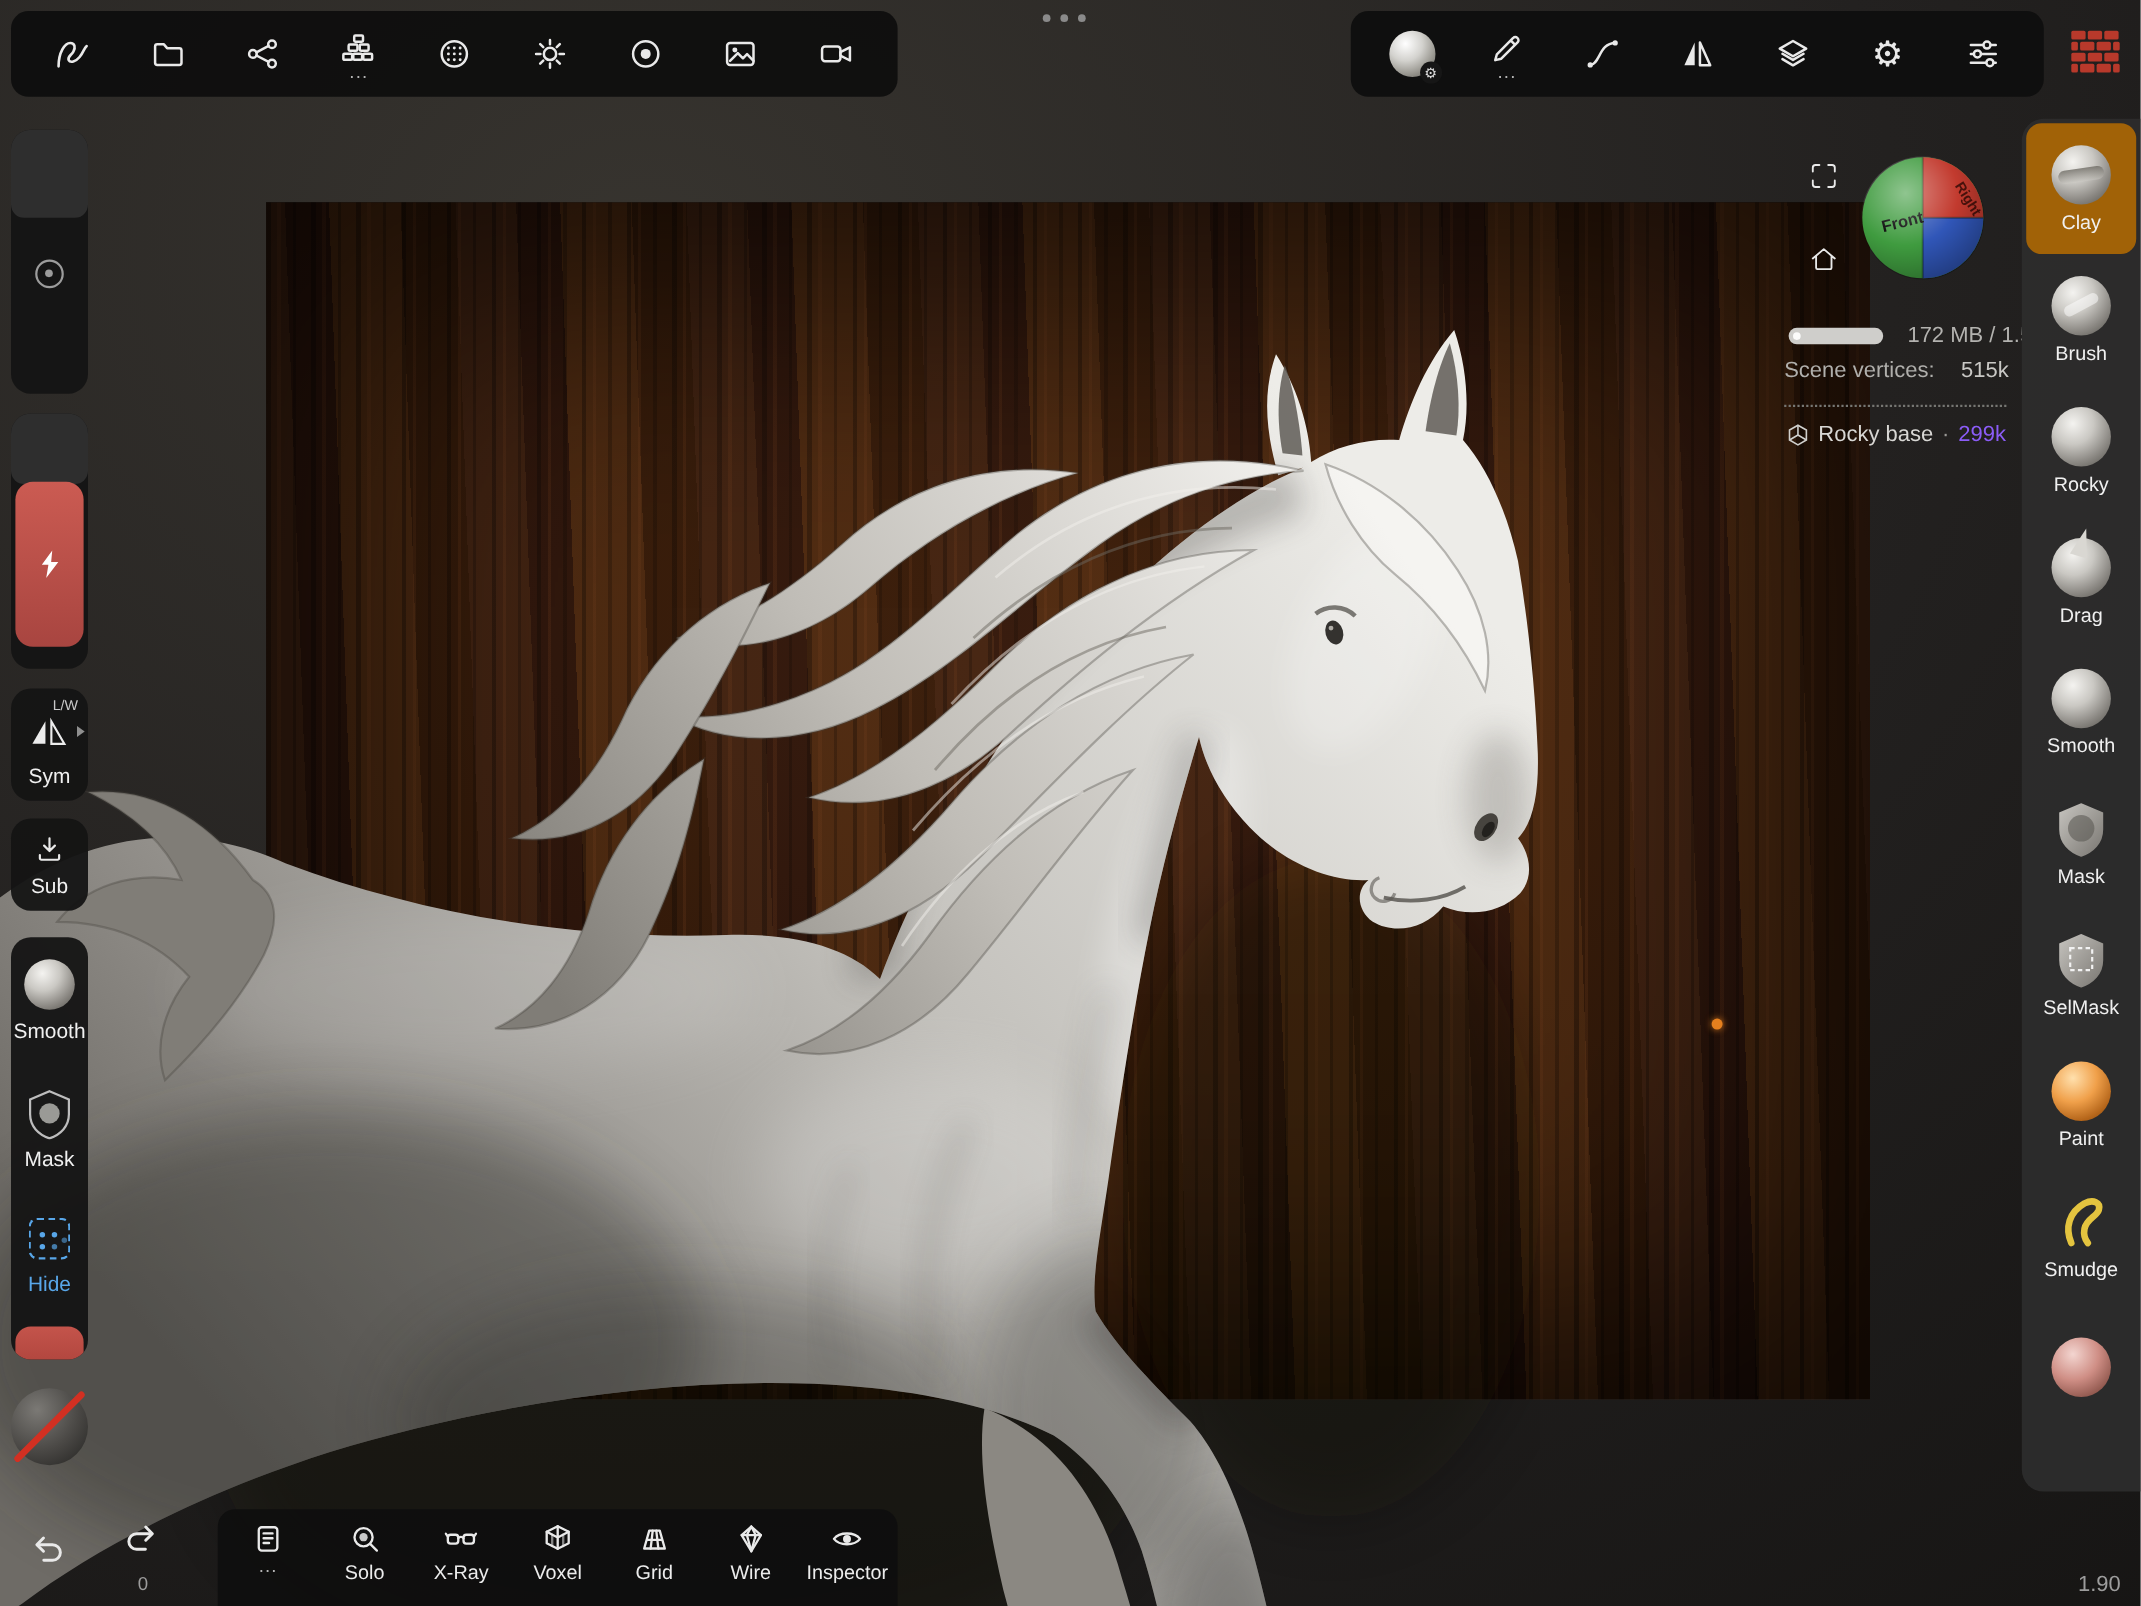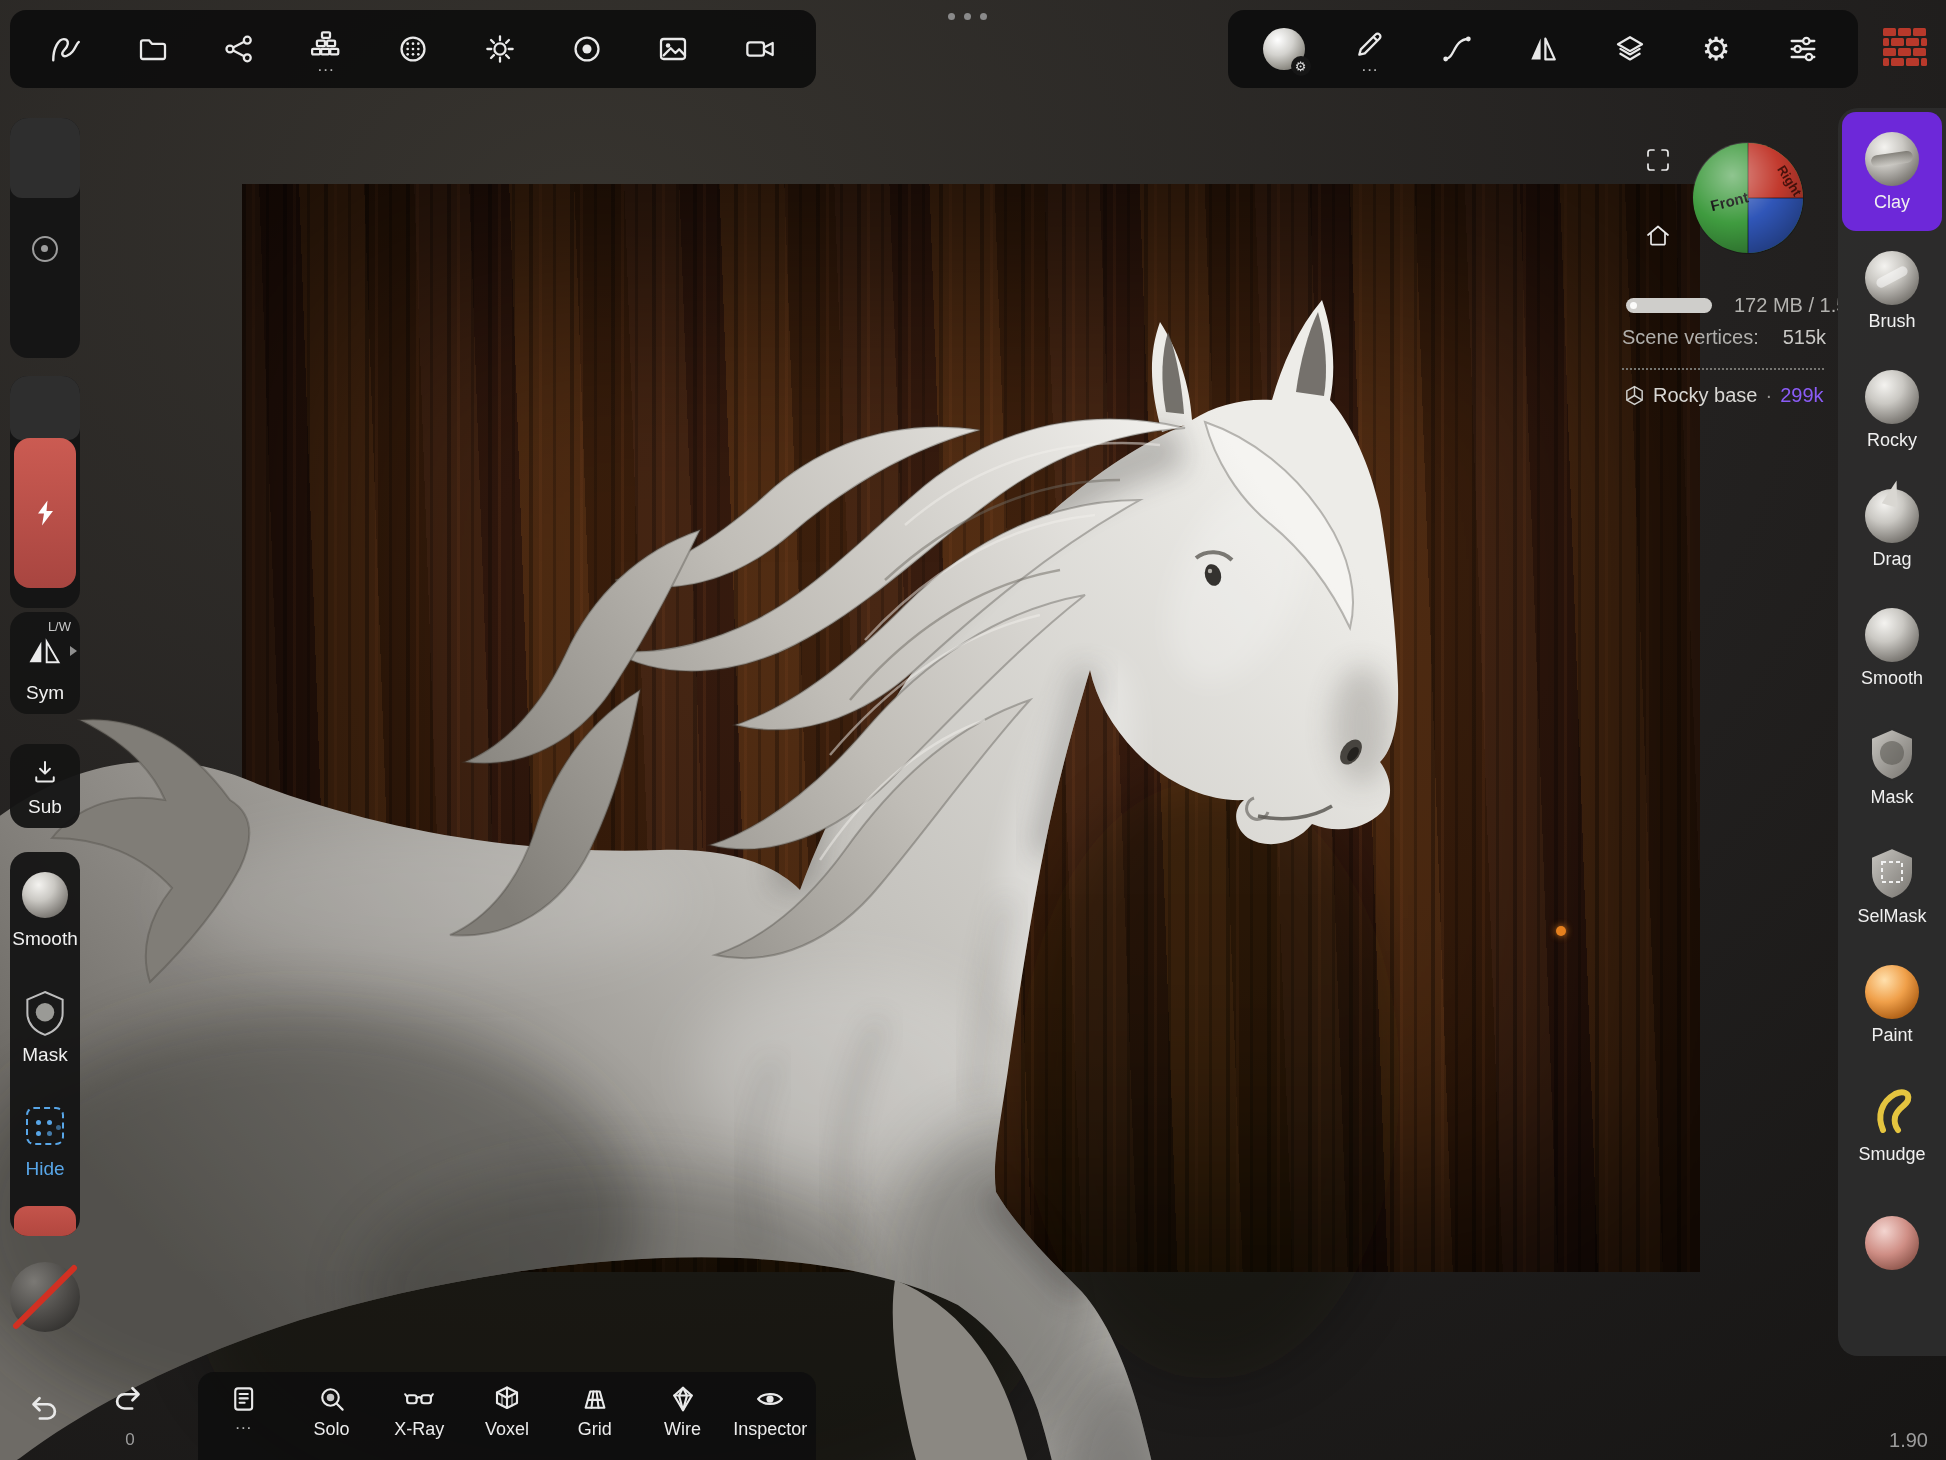--- a/index.html
+++ b/index.html
@@ -66,21 +66,21 @@
   
   .lpanel{position:absolute;left:10px;width:70px;background:rgba(20,20,20,.95);border-radius:18px;z-index:10}
   #lp-radius{top:118px;height:240px}
   #lp-radius .fill{position:absolute;left:0;top:0;width:70px;height:80px;background:#2e2e2e;border-radius:18px 18px 12px 12px}
   .target{position:absolute;left:22px;top:118px;width:26px;height:26px;border:2.5px solid #9c9c9c;border-radius:50%}
   .target::after{content:"";position:absolute;left:7px;top:7px;width:7px;height:7px;background:#9c9c9c;border-radius:50%}
   #lp-intensity{top:376px;height:232px}
   #lp-intensity .fill{position:absolute;left:0;top:0;width:70px;height:64px;background:#2e2e2e;border-radius:18px 18px 12px 12px}
   .red-slider{position:absolute;left:4px;top:62px;width:62px;height:150px;border-radius:16px;
     background:linear-gradient(#cb5b52,#a84540);display:flex;align-items:center;justify-content:center}
-  #lp-sym{top:612px;height:102px}
+  #lp-sym{top:626px;height:102px}
   .lw{position:absolute;right:9px;top:7px;font-size:13px;color:#c9c9c9}
   .sym-tris{position:absolute;left:15px;top:26px}
   .sym-chev{position:absolute;right:3px;top:34px;width:0;height:0;
     border-left:7px solid #8f8f8f;border-top:5px solid transparent;border-bottom:5px solid transparent}
   .panel-lbl{position:absolute;width:100%;text-align:center;font-size:19px;color:#f0f0f0}
   #lp-sub{top:744px;height:84px}
   #lp-stack{top:852px;height:384px;overflow:hidden}
   .sph{width:54px;height:54px;border-radius:50%;position:relative;
     background:radial-gradient(circle at 36% 28%, #f4f3f0 0%, #cac8c3 36%, #8b8883 68%, #57554f 95%)}
   .sph.small{width:46px;height:46px}
@@ -102,21 +102,21 @@
   .matcap{position:absolute;left:10px;top:1262px;width:70px;height:70px;border-radius:50%;z-index:10;
     background:radial-gradient(circle at 34% 28%, #7b7975, #4a4845 55%, #2b2a28 90%)}
   .matcap::after{content:"";position:absolute;left:-9px;top:32px;width:88px;height:6px;border-radius:3px;
     background:#d23022;transform:rotate(-45deg)}
 
   
   .right-panel{position:absolute;left:1838px;top:108px;width:108px;height:1248px;z-index:10;
     background:rgba(45,45,45,.94);border-radius:20px 0 0 20px;overflow:hidden;
     display:flex;flex-direction:column;align-items:center;padding-top:4px}
   .tool-item{width:100px;height:119px;display:flex;flex-direction:column;align-items:center;justify-content:center;gap:7px;border-radius:14px;flex:0 0 auto}
-  .tool-item.selected{background:#6d28d9}
+  .tool-item.selected{background:#a16207}
   .tool-item .lbl{font-size:18px;color:#f0f0f0}
 
   
   .bbar{position:absolute;left:198px;top:1372px;width:618px;height:88px;z-index:10;
     background:rgba(15,15,15,.96);border-radius:16px 16px 0 0;
     display:flex;align-items:stretch;justify-content:space-evenly;padding-top:8px}
   .b-item{display:flex;flex-direction:column;align-items:center;gap:6px;width:84px;padding-top:4px}
   .undo-btn{position:absolute;left:24px;top:1390px;z-index:10;color:#8c8c8c}
   .redo-btn{position:absolute;left:110px;top:1380px;z-index:10;color:#cfcfcf}
   .redo-count{position:absolute;left:108px;top:1430px;width:44px;text-align:center;font-size:17px;color:#9c9c9c;z-index:10}

